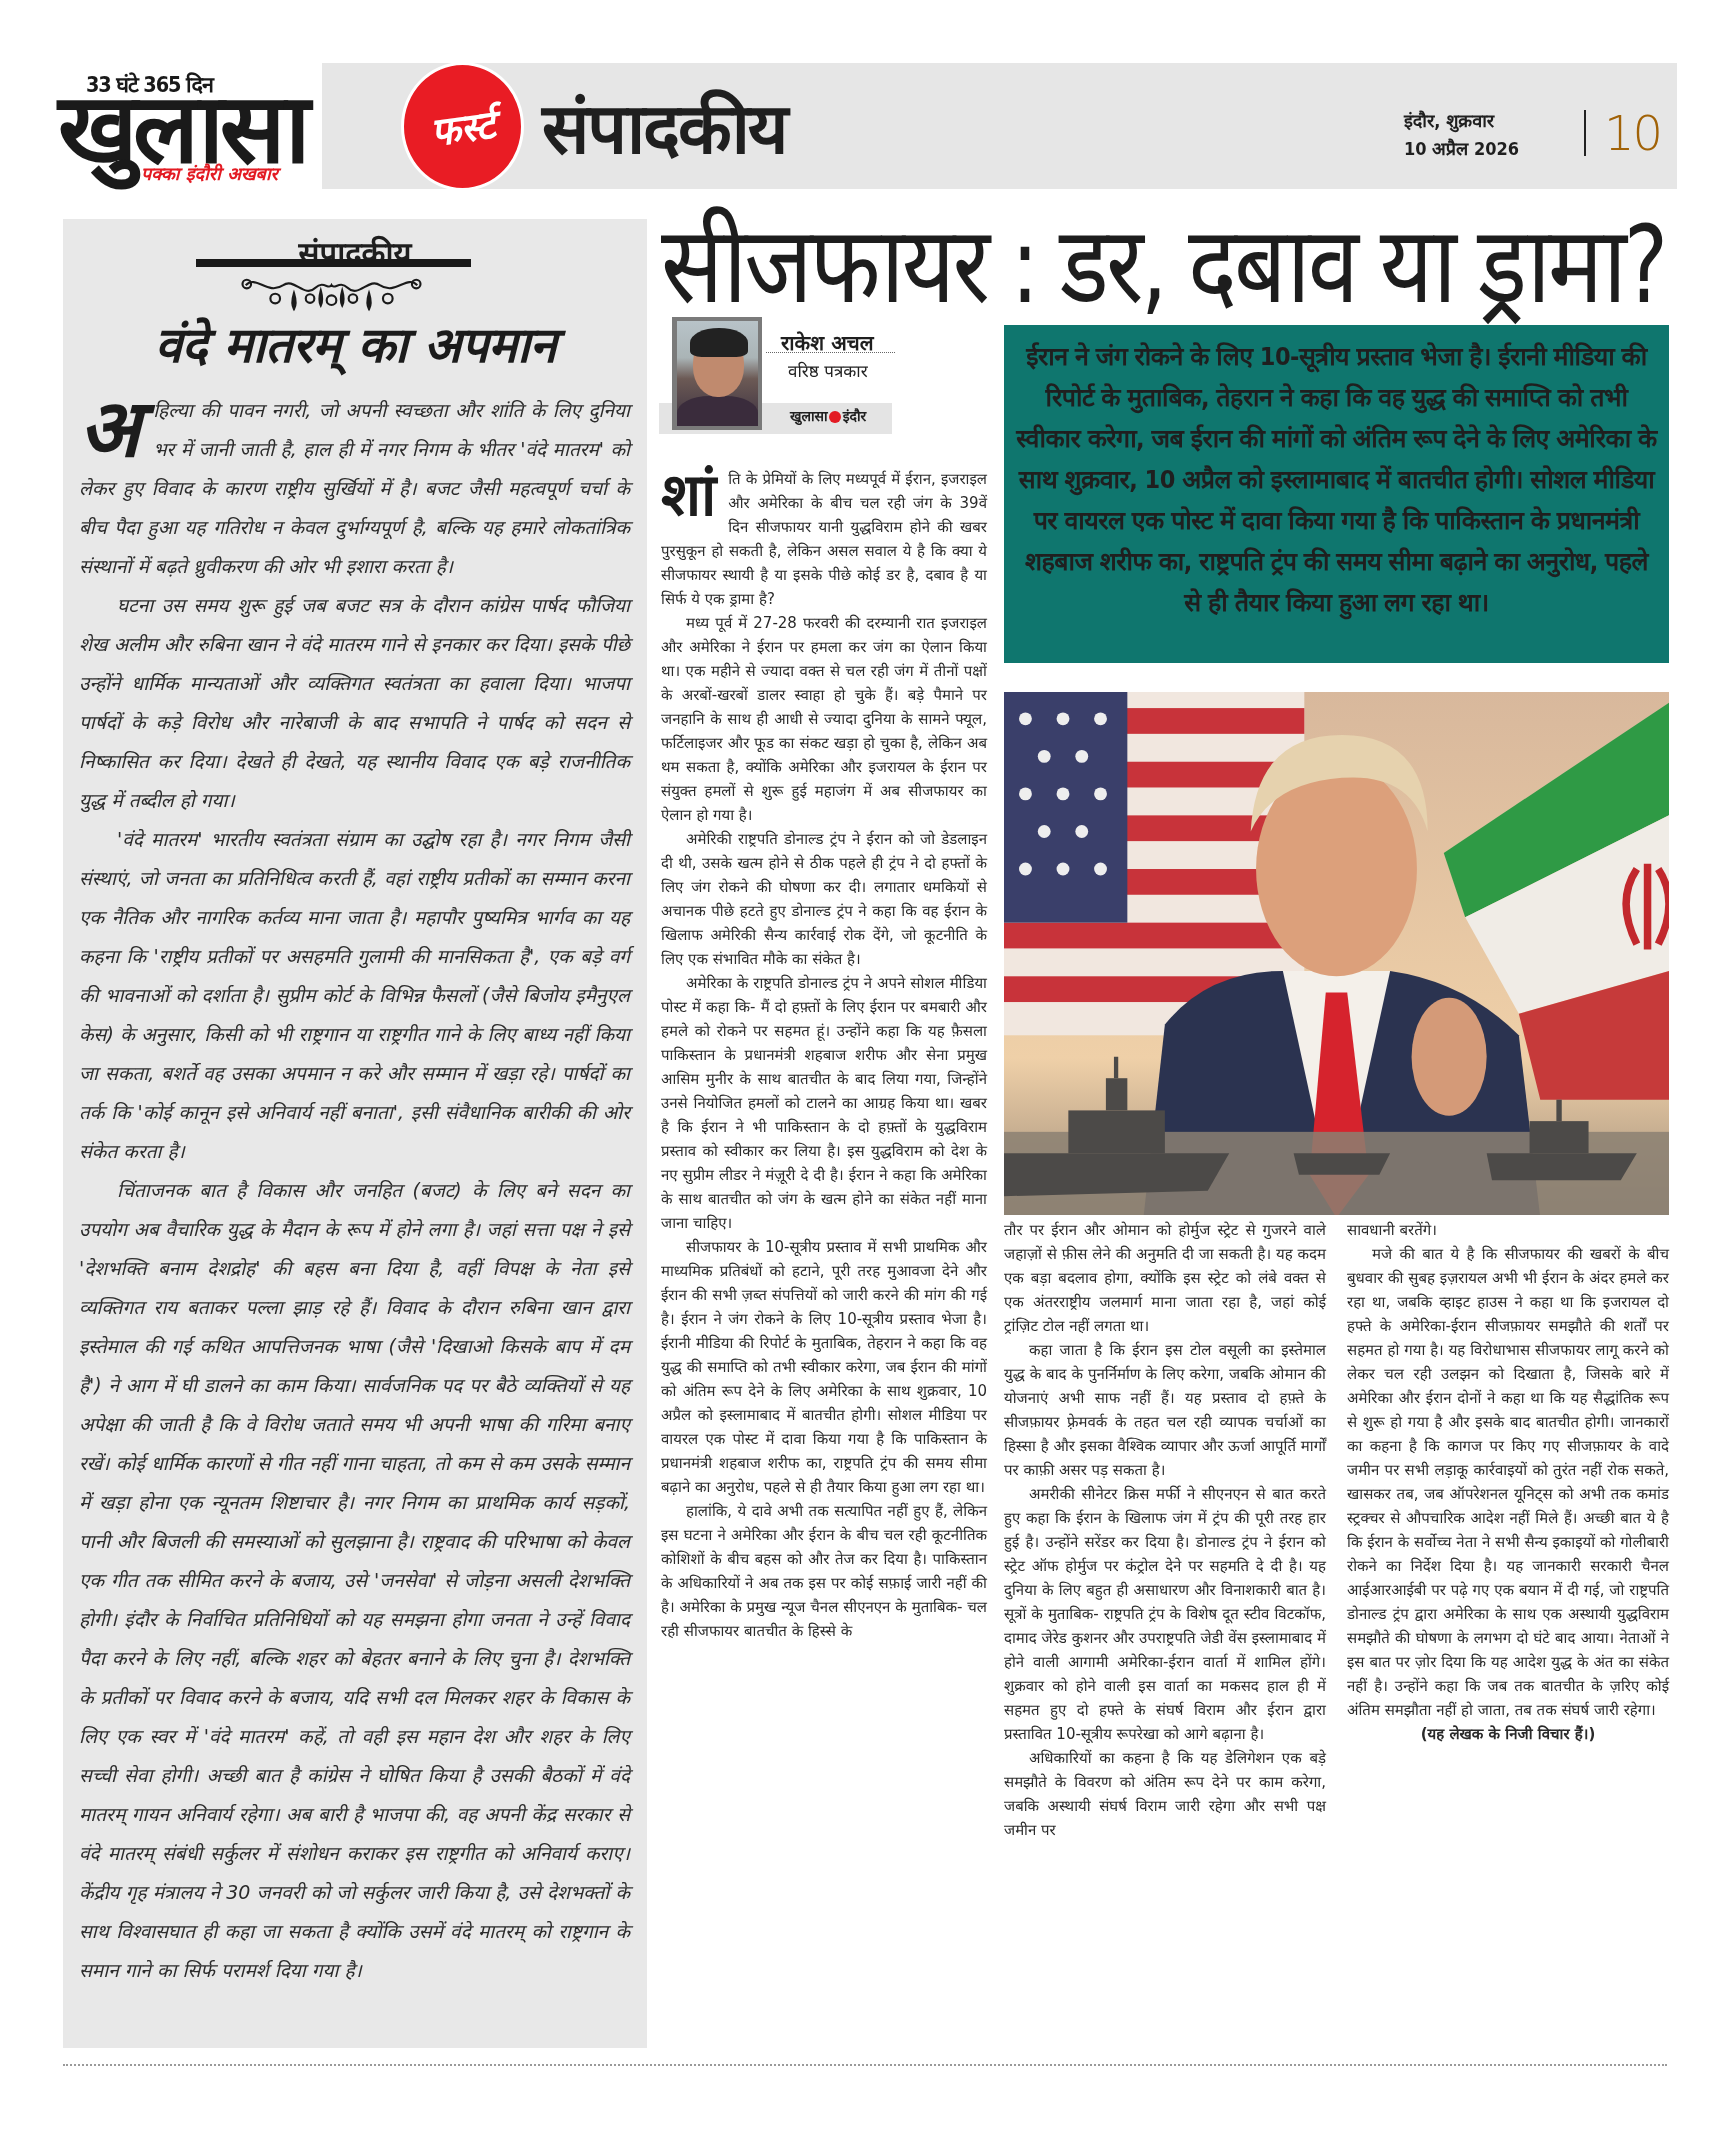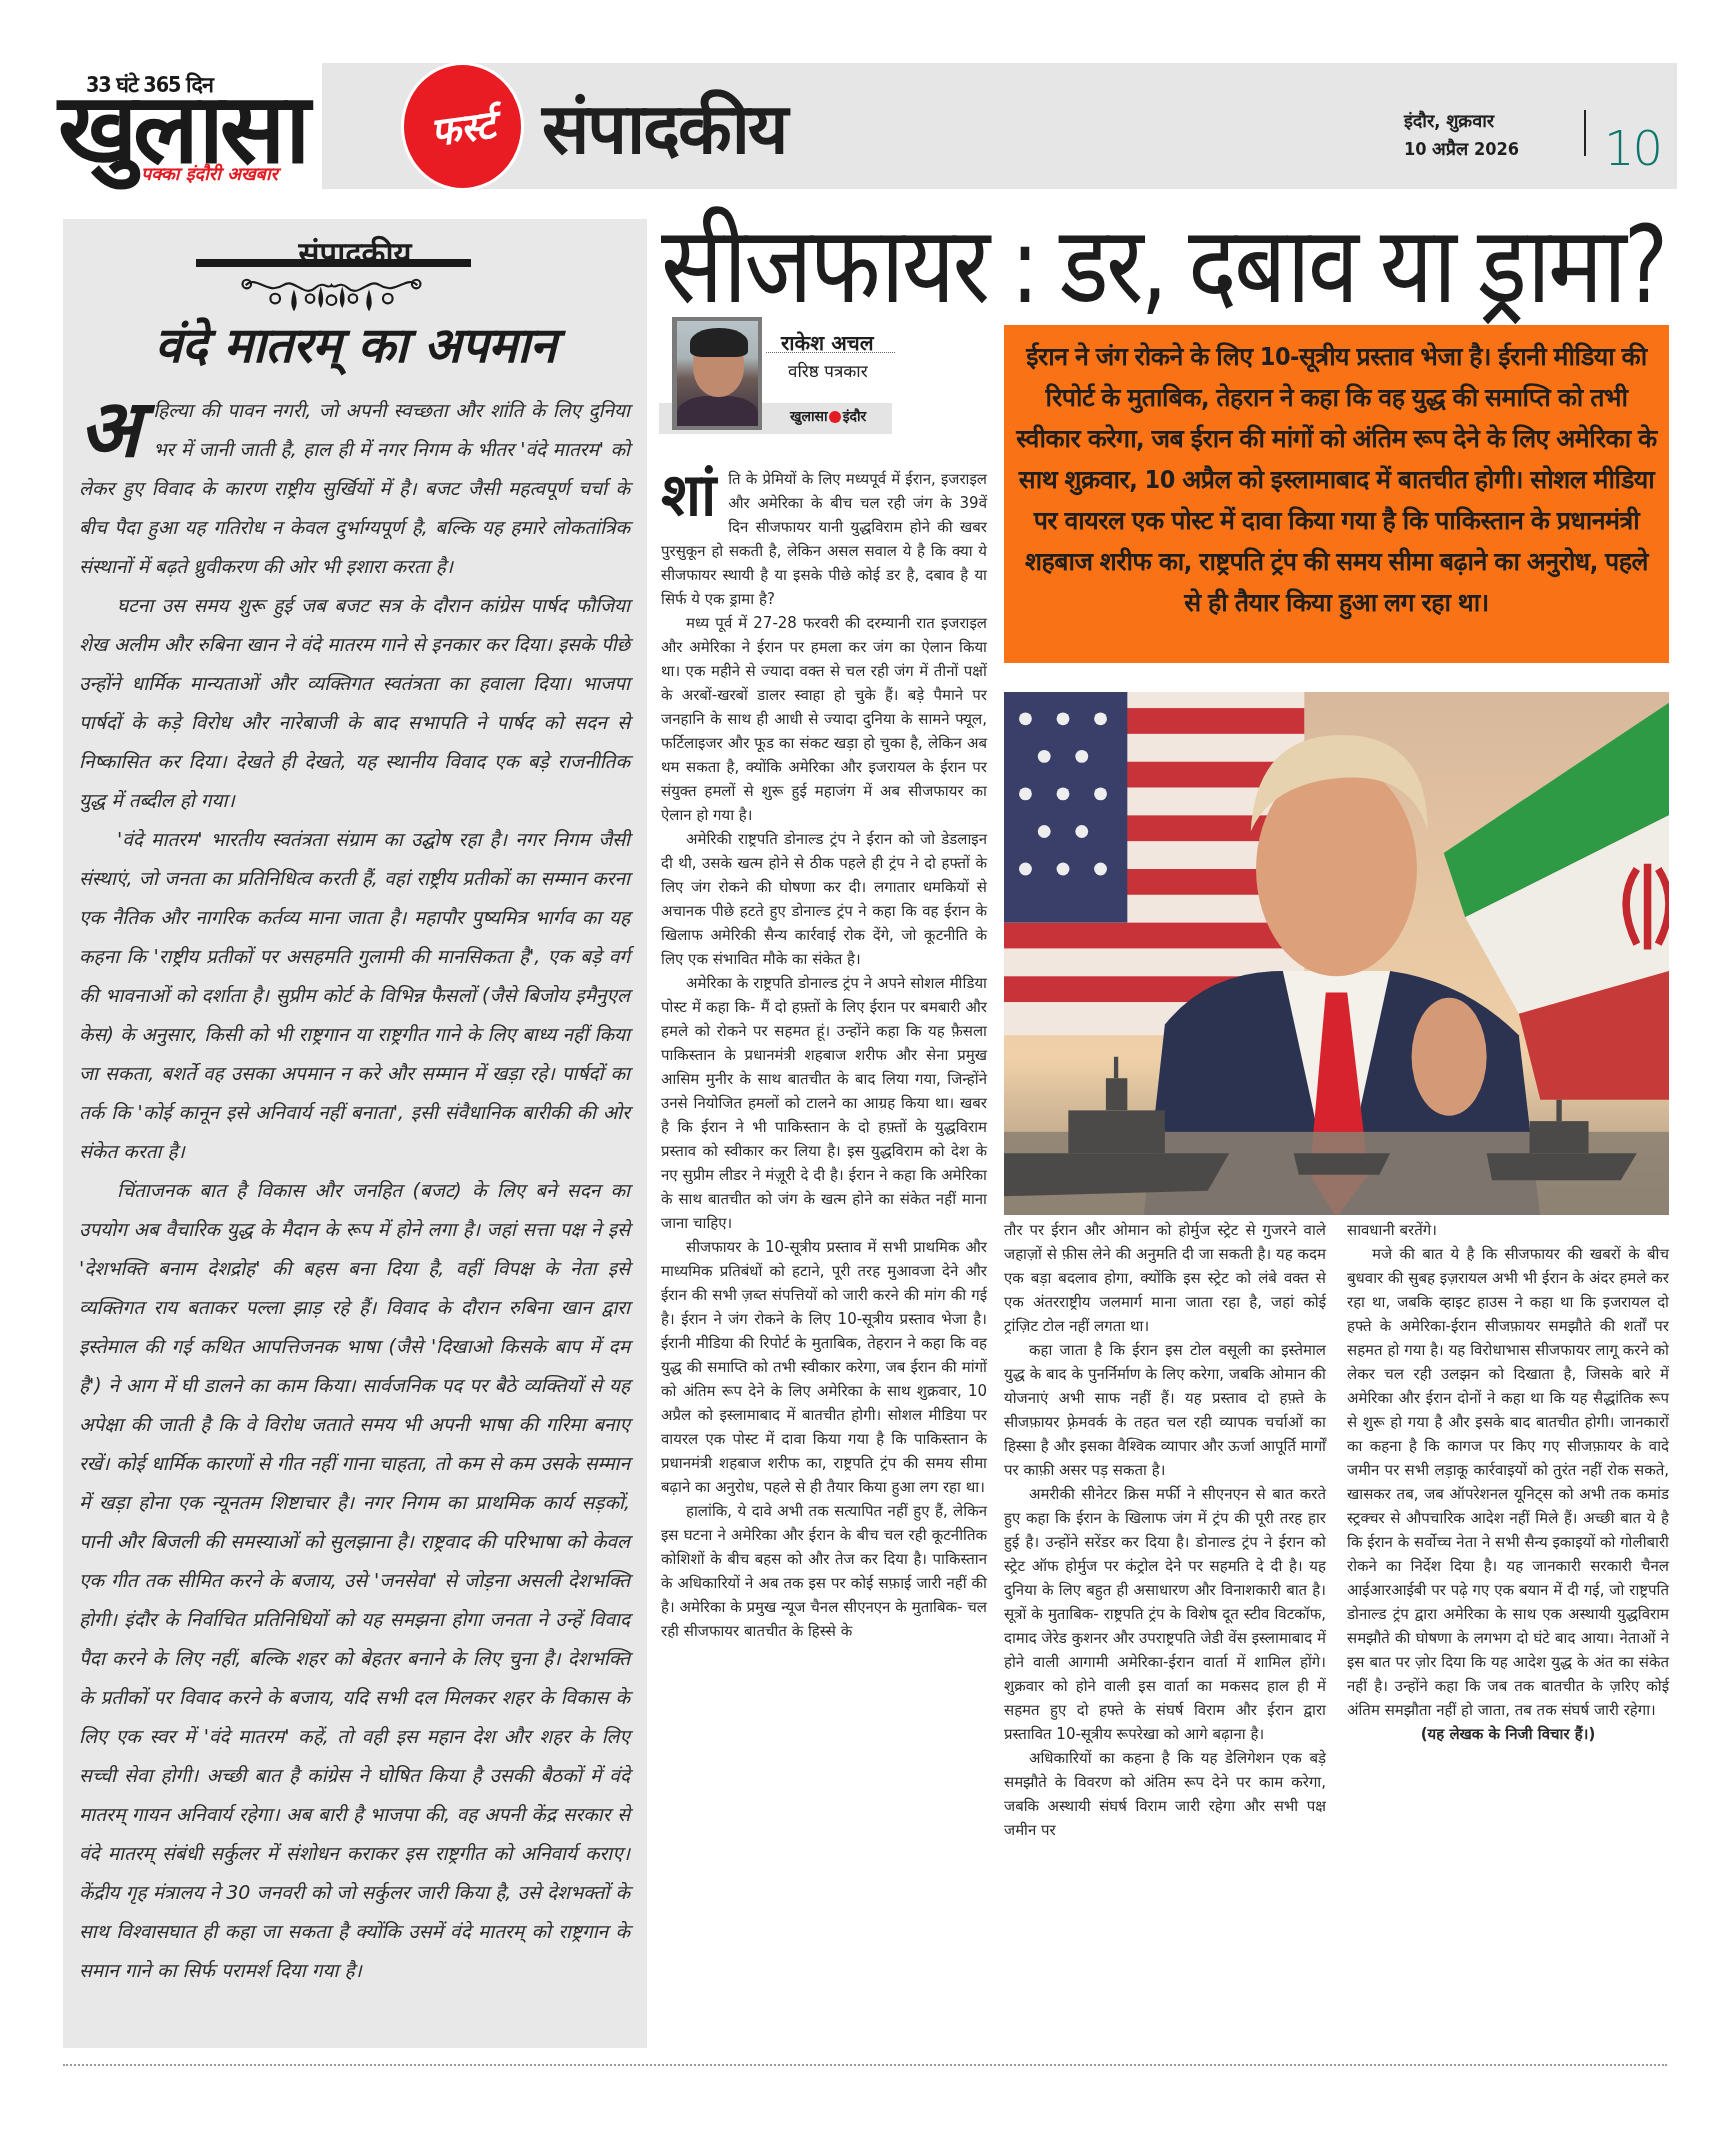--- a/index.html
+++ b/index.html
@@ -9,21 +9,21 @@
   
   .masthead-band { position: absolute; left: 322px; top: 63px; width: 1355px; height: 126px; background: #e6e6e6; }
   .logo-tagline-top { position: absolute; left: 86px; top: 69px; font: bold 21.5px "DejaVu Sans Condensed", "DejaVu Sans", sans-serif; letter-spacing: -1.1px; color: #1a1a1a; }
   .logo-main { position: absolute; left: 58px; top: 80px; font: 900 97px "DejaVu Sans", sans-serif; color: #1a1a1a; letter-spacing: -4.3px; line-height: 1; }
   .logo-tagline-bottom { position: absolute; left: 141px; top: 161px; font: italic bold 18px "DejaVu Sans", sans-serif; color: #e31b23; }
   .logo-circle { position: absolute; left: 401px; top: 62px; width: 123px; height: 129px; border-radius: 50%; background: #e91c24; border: 3.2px solid #fff; display: flex; align-items: center; justify-content: center; }
   .logo-circle span { font: italic bold 39px "DejaVu Serif", serif; color: #fff; transform: rotate(-8deg); }
   .section-title { position: absolute; left: 542px; top: 94px; font: bold 70px "DejaVu Sans Condensed", "DejaVu Sans", sans-serif; color: #1f1f1f; letter-spacing: -2.1px; line-height: 1; }
   .dateline { position: absolute; right: 211px; top: 107px; text-align: left; font: bold 18px "DejaVu Sans Condensed", "DejaVu Sans", sans-serif; color: #1f1f1f; line-height: 1.55; }
   .page-divider { position: absolute; left: 1584px; top: 110px; width: 1.6px; height: 46px; background: #222; }
-  .page-number { position: absolute; left: 1604px; top: 105px; font: 300 48px "DejaVu Sans", sans-serif; color: #0f766e; letter-spacing: -2.1px; margin-top: 15px; }
+  .page-number { position: absolute; left: 1604px; top: 105px; font: 300 48px "DejaVu Sans", sans-serif; color: #a16207; letter-spacing: -2.1px; }
 
   
   .editorial { position: absolute; left: 63px; top: 219px; width: 584px; height: 1829px; background: #e8e8e8; }
   .ed-kicker { position: absolute; left: 0; width: 100%; top: 11.8px; text-align: center; font: bold 31px "DejaVu Sans", sans-serif; color: #1e1e1e; }
   .ed-bar { position: absolute; left: 133px; top: 40px; width: 275px; height: 7.5px; background: #1a1a1a; }
   .ed-ornament { position: absolute; left: 172px; top: 50px; width: 193px; height: 43px; }
   .ed-headline { position: absolute; left: 16px; top: 91px; width: 553px; text-align: center; font: italic 900 49px "DejaVu Sans", sans-serif; color: #1b1b1b; letter-spacing: -0.5px; }
   .ed-body { position: absolute; left: 16px; top: 172px; width: 551px; font: italic 19px/39px "DejaVu Sans", sans-serif; color: #2b2b2b; text-align: justify; }
   .ed-body p { text-indent: 38px; }
   .ed-body p.first { text-indent: 0; }
@@ -47,21 +47,21 @@
 
   .col { position: absolute; font: 15px/24px "DejaVu Sans", sans-serif; color: #2a2a2a; text-align: justify; }
   .col p { text-indent: 25px; }
   .col p.noindent { text-indent: 0; }
   .col1 { left: 661px; top: 467px; width: 326px; }
   .col2 { left: 1004px; top: 1218px; width: 322px; }
   .col3 { left: 1347px; top: 1218px; width: 322px; }
   .dropcap-main { float: left; font: bold 59px/56px "DejaVu Sans", sans-serif; margin: 0 11.8px 0 0; color: #1d1d1d; }
   .disclaimer { text-align: center; font-weight: bold; text-indent: 0 !important; }
 
-  .pullquote { position: absolute; left: 1004px; top: 325px; width: 665px; height: 338px; background: #f97316; padding: 10.7px 11.8px; font: bold 25px/41px "DejaVu Sans Condensed", "DejaVu Sans", sans-serif; color: #1f1f1f; text-align: center; letter-spacing: -0.5px; }
+  .pullquote { position: absolute; left: 1004px; top: 325px; width: 665px; height: 338px; background: #0f766e; padding: 10.7px 11.8px; font: bold 25px/41px "DejaVu Sans Condensed", "DejaVu Sans", sans-serif; color: #1f1f1f; text-align: center; letter-spacing: -0.5px; }
 
   .hero-image { position: absolute; left: 1004px; top: 692px; width: 665px; height: 523px; overflow: hidden; background: linear-gradient(180deg,#d9b89a 0%,#e8c7a2 55%,#caa17a 80%,#8a7a6a 100%); }
   .hero-image svg { width: 100%; height: 100%; display: block; }
 
   .bottom-rule { position: absolute; left: 63px; top: 2064px; width: 1604px; border-top: 2.1px dotted #9a9a9a; }
 </style>
 </head>
 <body>
 
 <div class="masthead-band"></div>

